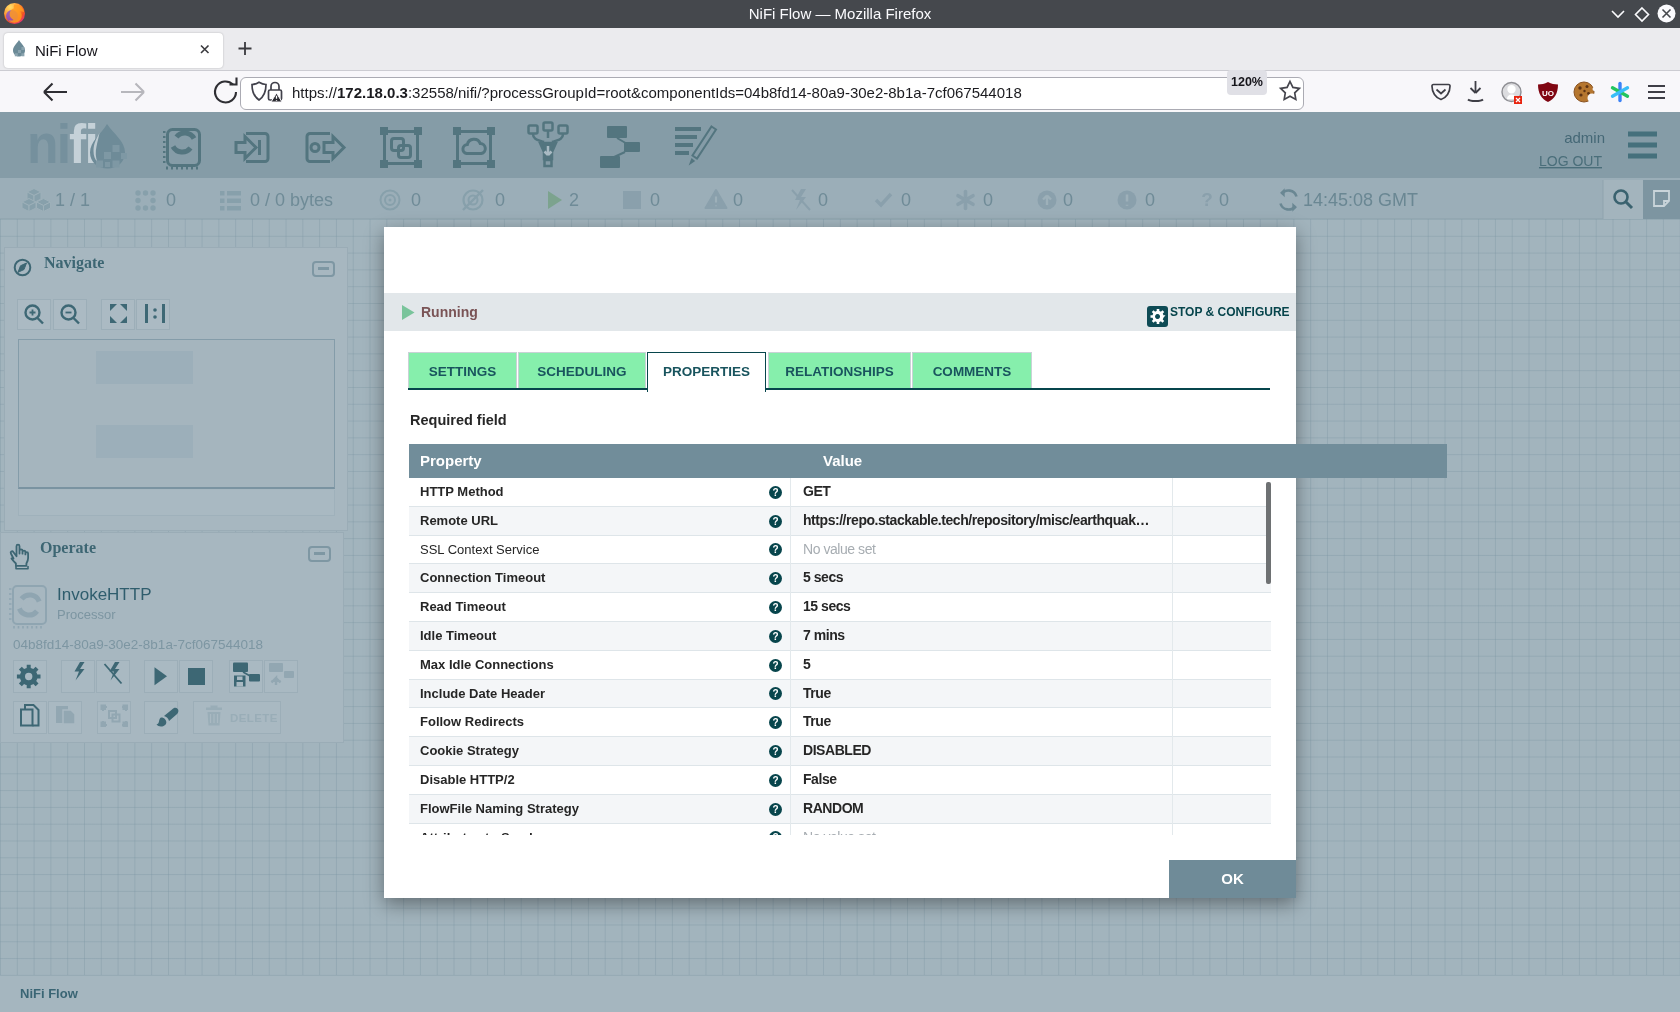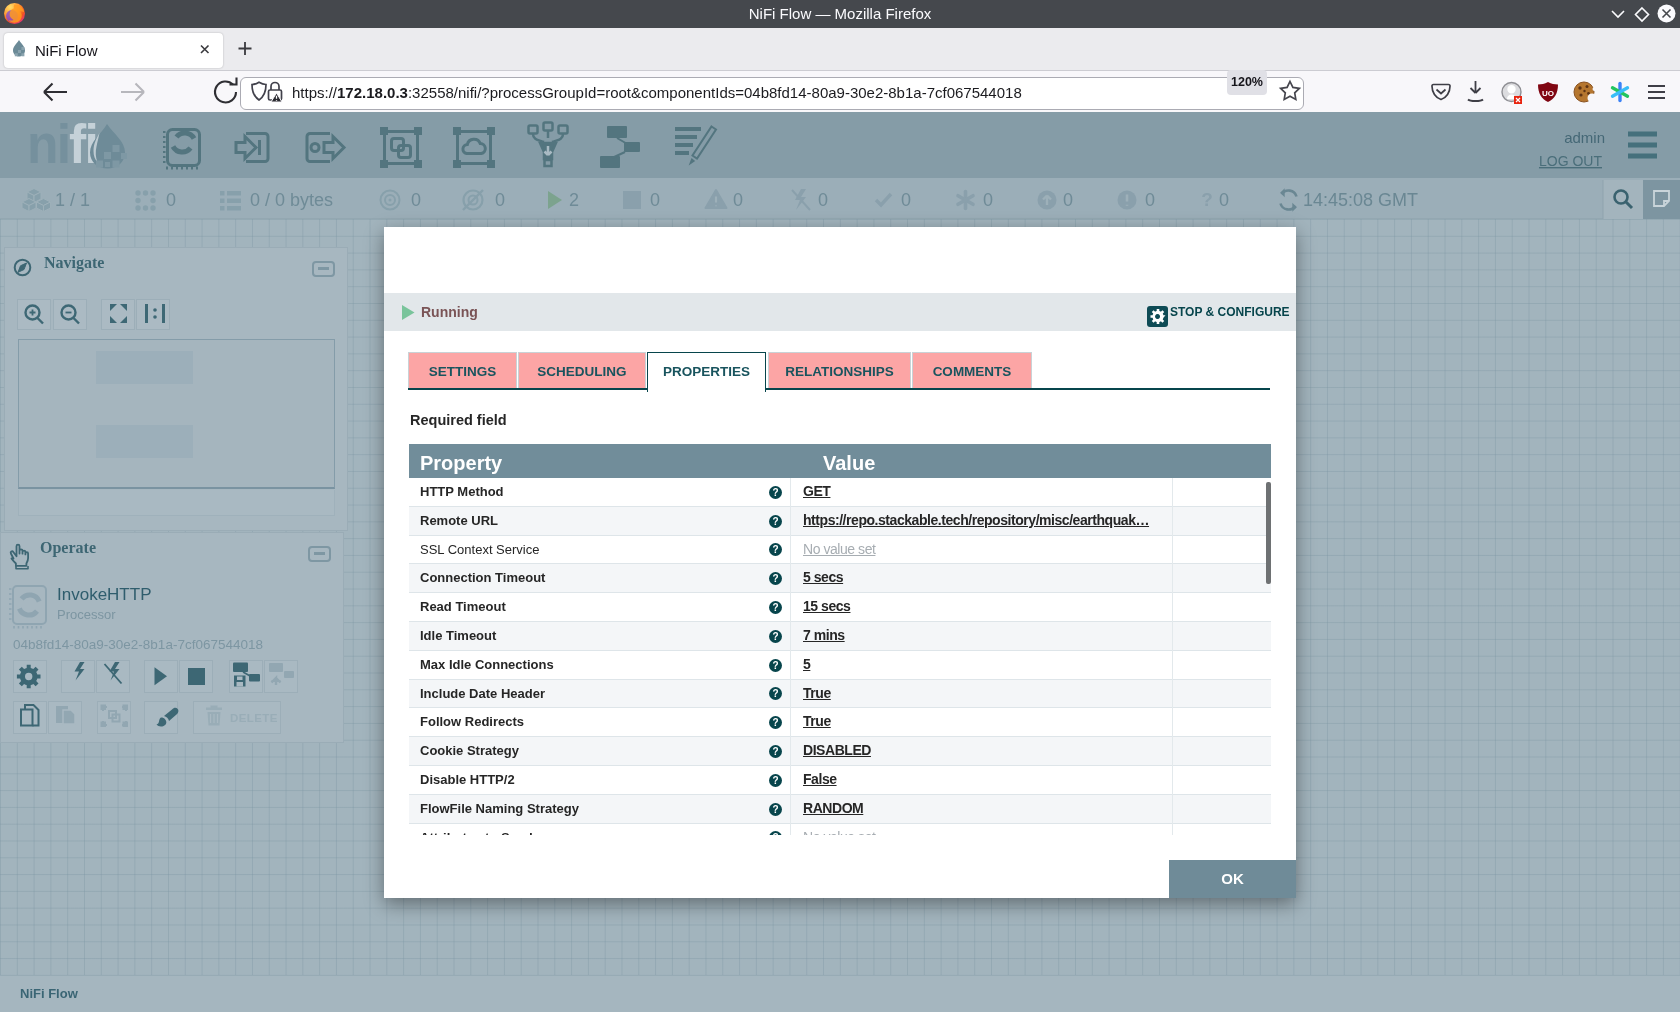--- a/index.html
+++ b/index.html
@@ -48,35 +48,35 @@
 
 
 #modal { left:384px; top:227px; width:912px; height:671px; background:#FFFFFF; box-shadow:0 6px 18px rgba(0,0,0,0.4); }
 #mheader { position:absolute; left:0; top:0; width:912px; height:66px; background:#74909C; }
 #mtitle { position:absolute; left:25px; top:18px; font-family:"Liberation Serif", serif; font-weight:bold; font-size:24.5px; color:#FFFFFF; letter-spacing:-0.4px; }
 #mstatus { position:absolute; left:0; top:66px; width:912px; height:38px; background:#E2E7EA; }
 #running { position:absolute; left:37px; top:0; height:38px; line-height:38px; font-size:14px; font-weight:bold; color:#7A5456; }
 #stopcfg { position:absolute; left:786px; top:0; height:38px; line-height:38px; font-size:12px; font-weight:bold; color:#07454C; white-space:nowrap; }
 
 
-.mtab { position:absolute; top:125px; height:37px; background:#fca5a5; border:1px solid #C9D2D6; text-align:center; font-size:13.5px; font-weight:bold; color:#19545E; line-height:37px; }
+.mtab { position:absolute; top:125px; height:37px; background:#86efac; border:1px solid #C9D2D6; text-align:center; font-size:13.5px; font-weight:bold; color:#19545E; line-height:37px; }
 #tabline { position:absolute; left:24px; top:161px; width:862px; height:2px; background:#07454C; }
 .mtab.active { background:#FFFFFF; border:1px solid #07454C; border-bottom:none; height:40px; z-index:5; }
 
 #reqfield { position:absolute; left:26px; top:185px; font-size:14.5px; font-weight:bold; color:#262626; }
 
 
 #ptable { position:absolute; left:25px; top:217px; width:862px; height:174px; }
-#thead { position:absolute; left:0; top:0; width:862px; height:34px; background:#718D9A; color:#FFFFFF; font-size:20px; font-weight:bold; }
+#thead { position:absolute; left:0; top:0; width:1038px; height:34px; background:#718D9A; color:#FFFFFF; font-size:15px; font-weight:bold; }
 #tbody { position:absolute; left:0; top:34px; width:862px; height:357px; overflow:hidden; }
 .row { position:relative; width:862px; height:28.8px; border-bottom:1px solid #DEE5E9; }
 .row.alt { background:#F4F6F8; }
 .pname { position:absolute; left:11px; top:0; height:27.8px; line-height:27.8px; font-size:13px; font-weight:bold; color:#262626; }
 .pname.opt { font-weight:normal; }
-.pval { position:absolute; left:394px; top:0; height:27.8px; line-height:27.8px; font-size:14px; font-weight:bold; color:#262626; width:372px; overflow:hidden; white-space:nowrap; letter-spacing:-0.45px;text-decoration:underline; }
+.pval { position:absolute; left:394px; top:0; height:27.8px; line-height:27.8px; font-size:14px; font-weight:bold; color:#262626; width:372px; overflow:hidden; white-space:nowrap; letter-spacing:-0.45px; }
 .pval.nv { font-weight:normal; color:#A7ADB2; }
 .help { position:absolute; left:360px; top:7.9px; width:13px; height:13px; border-radius:50%; background:#07454C; color:#fff; font-size:10px; font-weight:bold; text-align:center; line-height:13px; }
 .cdiv1 { position:absolute; left:381px; top:0; width:1px; height:28.8px; background:#E3E9EC; }
 .cdiv2 { position:absolute; left:763px; top:0; width:1px; height:28.8px; background:#E3E9EC; }
 #scrollthumb { position:absolute; left:882px; top:255px; width:5px; height:102px; background:#6E7173; border-radius:2px; }
 
 #okbtn { position:absolute; right:0; bottom:0; width:127px; height:38px; background:#6F8B98; color:#FFFFFF; font-size:15px; font-weight:bold; text-align:center; line-height:38px; }
 </style>
 </head>
 <body>

